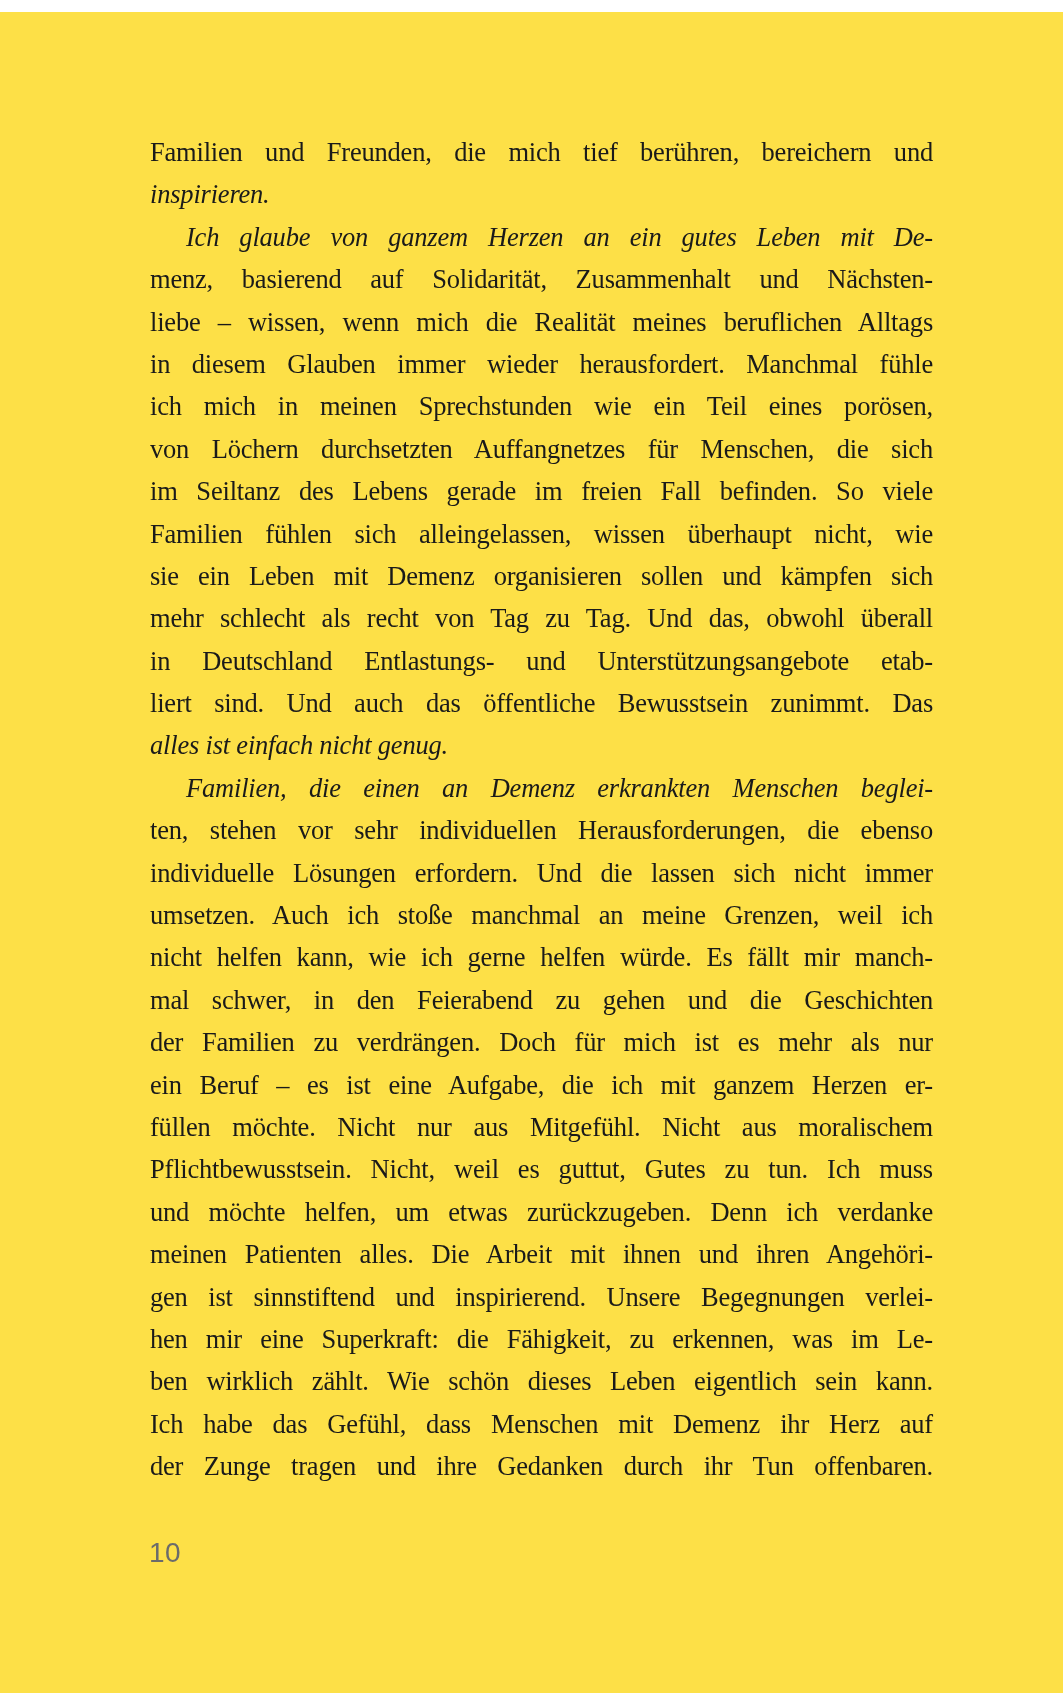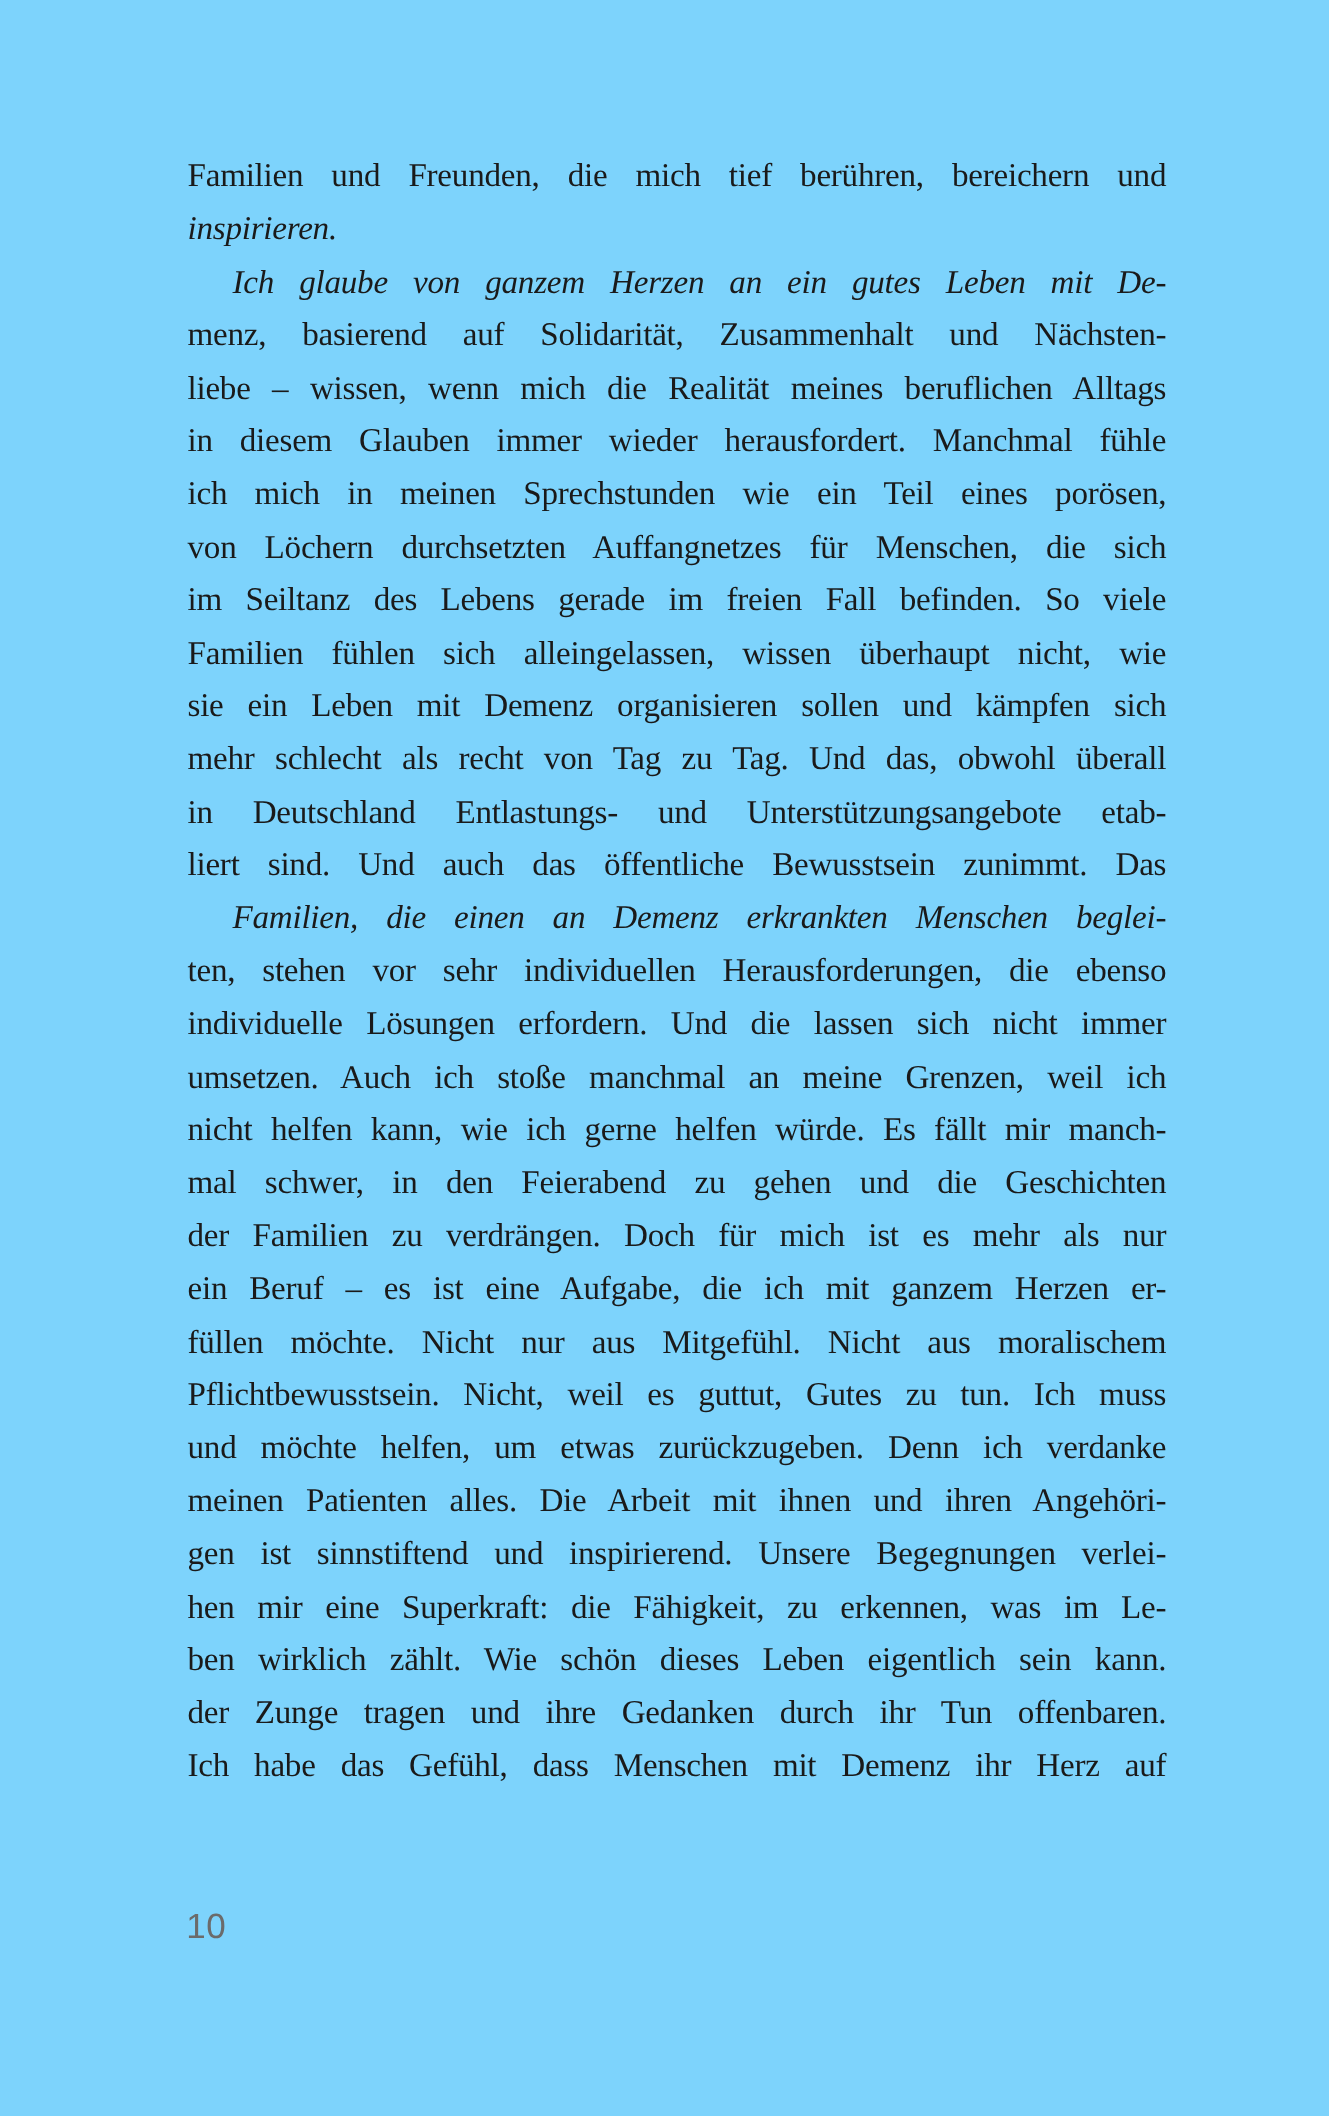--- a/index.html
+++ b/index.html
@@ -9,21 +9,22 @@
   body {
     width: 1063px;
     height: 1693px;
     background: #ffffff;
     position: relative;
     overflow: hidden;
   }
   .book-page {
     position: absolute;
     inset: 0;
-    background: #7dd3fc;
+    background: #fde047;
+    margin-top: 12px;
   }
   .text-block {
     position: absolute;
     left: 150px;
     top: 119px;
     width: 783px;
     font-family: "Liberation Serif", serif;
     font-size: 26.5px;
     letter-spacing: -0.2px;
     line-height: 42.4px;
@@ -74,35 +75,36 @@
         <div class="bodyline">liebe – wissen, wenn mich die Realität meines beruflichen Alltags</div>
         <div class="bodyline">in diesem Glauben immer wieder herausfordert. Manchmal fühle</div>
         <div class="bodyline">ich mich in meinen Sprechstunden wie ein Teil eines porösen,</div>
         <div class="bodyline">von Löchern durchsetzten Auffangnetzes für Menschen, die sich</div>
         <div class="bodyline">im Seiltanz des Lebens gerade im freien Fall befinden. So viele</div>
         <div class="bodyline">Familien fühlen sich alleingelassen, wissen überhaupt nicht, wie</div>
         <div class="bodyline">sie ein Leben mit Demenz organisieren sollen und kämpfen sich</div>
         <div class="bodyline">mehr schlecht als recht von Tag zu Tag. Und das, obwohl überall</div>
         <div class="bodyline">in Deutschland Entlastungs- und Unterstützungsangebote etab-</div>
         <div class="bodyline">liert sind. Und auch das öffentliche Bewusstsein zunimmt. Das</div>
+        <div class="bodyline end">alles ist einfach nicht genug.</div>
       </div>
       <div class="paragraph">
         <div class="bodyline indent">Familien, die einen an Demenz erkrankten Menschen beglei-</div>
         <div class="bodyline">ten, stehen vor sehr individuellen Herausforderungen, die ebenso</div>
         <div class="bodyline">individuelle Lösungen erfordern. Und die lassen sich nicht immer</div>
         <div class="bodyline">umsetzen. Auch ich stoße manchmal an meine Grenzen, weil ich</div>
         <div class="bodyline">nicht helfen kann, wie ich gerne helfen würde. Es fällt mir manch-</div>
         <div class="bodyline">mal schwer, in den Feierabend zu gehen und die Geschichten</div>
         <div class="bodyline">der Familien zu verdrängen. Doch für mich ist es mehr als nur</div>
         <div class="bodyline">ein Beruf – es ist eine Aufgabe, die ich mit ganzem Herzen er-</div>
         <div class="bodyline">füllen möchte. Nicht nur aus Mitgefühl. Nicht aus moralischem</div>
         <div class="bodyline">Pflichtbewusstsein. Nicht, weil es guttut, Gutes zu tun. Ich muss</div>
         <div class="bodyline">und möchte helfen, um etwas zurückzugeben. Denn ich verdanke</div>
         <div class="bodyline">meinen Patienten alles. Die Arbeit mit ihnen und ihren Angehöri-</div>
         <div class="bodyline">gen ist sinnstiftend und inspirierend. Unsere Begegnungen verlei-</div>
         <div class="bodyline">hen mir eine Superkraft: die Fähigkeit, zu erkennen, was im Le-</div>
         <div class="bodyline">ben wirklich zählt. Wie schön dieses Leben eigentlich sein kann.</div>
+        <div class="bodyline">Ich habe das Gefühl, dass Menschen mit Demenz ihr Herz auf</div>
         <div class="bodyline">der Zunge tragen und ihre Gedanken durch ihr Tun offenbaren.</div>
-        <div class="bodyline">Ich habe das Gefühl, dass Menschen mit Demenz ihr Herz auf</div>
       </div>
     </div>
   <div class="page-number">10</div>
 </div>
 
 </body></html>

